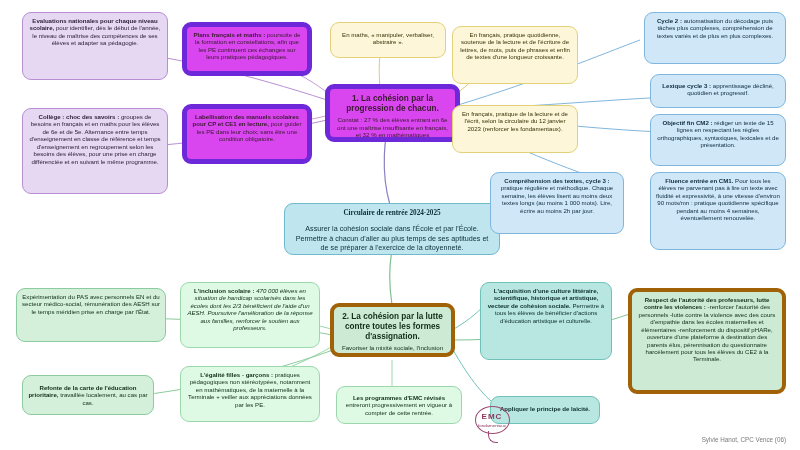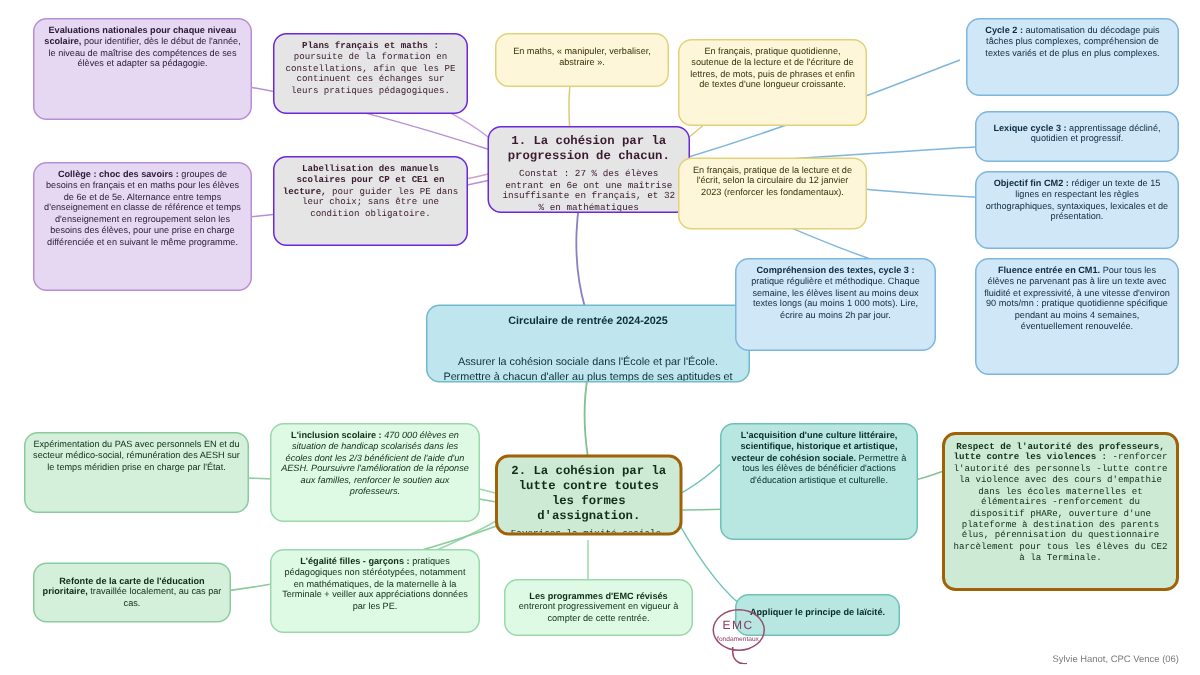--- a/index.html
+++ b/index.html
@@ -32,37 +32,38 @@
     font-size: 6.1px;
     line-height: 1.22;
     text-align: center;
     overflow: hidden;
   }
   .node b, .node .b { font-weight: bold; }
   .node i, .node .i { font-style: italic; }
 
   
   .violet { background: #e6d7f2; border: 1px solid #b98fd4; color: #2a1a35; }
-  .pink   { background: #e5e5e5; border: 1px solid #6d28d9; color: #3a1a30; font-family: Liberation Mono, monospace; }
+  .pink   { background: #d946ef; border: 5px solid #6d28d9; color: #3a1a30; }
   .yellow { background: #fdf6d8; border: 1px solid #e3d17a; color: #3a3208; }
   .blue   { background: #cfe7f7; border: 1px solid #7fb6dd; color: #0e2b3f; }
   .cyan   { background: #bfe6ef; border: 1px solid #6fb9cb; color: #0c2e36; }
-  .green  { background: #cdebd4; border: 2px solid #a16207; color: #0f2e18; font-family: Liberation Mono, monospace; }
+  .green  { background: #cdebd4; border: 4px solid #a16207; color: #0f2e18; }
   .mint   { background: #d4f0da; border: 1px solid #8bcb9d; color: #0f2e18; }
   .ltgreen{ background: #defae4; border: 1px solid #9bd8ab; color: #0f2e18; }
   .teal   { background: #b8e6e0; border: 1px solid #6fc2b8; color: #0b2d2a; }
 
   .center-node {
     font-size: 7.2px;
     line-height: 1.3;
   }
   .center-title {
     font-weight: bold;
     display: block;
-    margin-bottom: 18px;
+    margin-bottom: 6px;
+    font-family: Liberation Serif, serif;
   }
   .branch-title {
     font-weight: bold;
     font-size: 8.2px;
     display: block;
     margin-bottom: 2px;
   }
   .branch-sub {
     font-size: 6.2px;
     display: block;
@@ -89,21 +90,21 @@
     left: 4px; top: 2px;
     width: 33px; height: 26px;
     border: 1.4px solid #9c4a72;
     border-radius: 50%;
   }
   .logo .emc {
     position: absolute;
     left: 0; top: 8px;
     width: 42px;
     font-size: 8px;
-    font-weight: normal;
+    font-weight: bold;
     color: #8a3a63;
     letter-spacing: 1px;
   }
   .logo .sub {
     position: absolute;
     left: 0; top: 19px;
     width: 42px;
     font-size: 4.4px;
     color: #8a3a63;
   }

